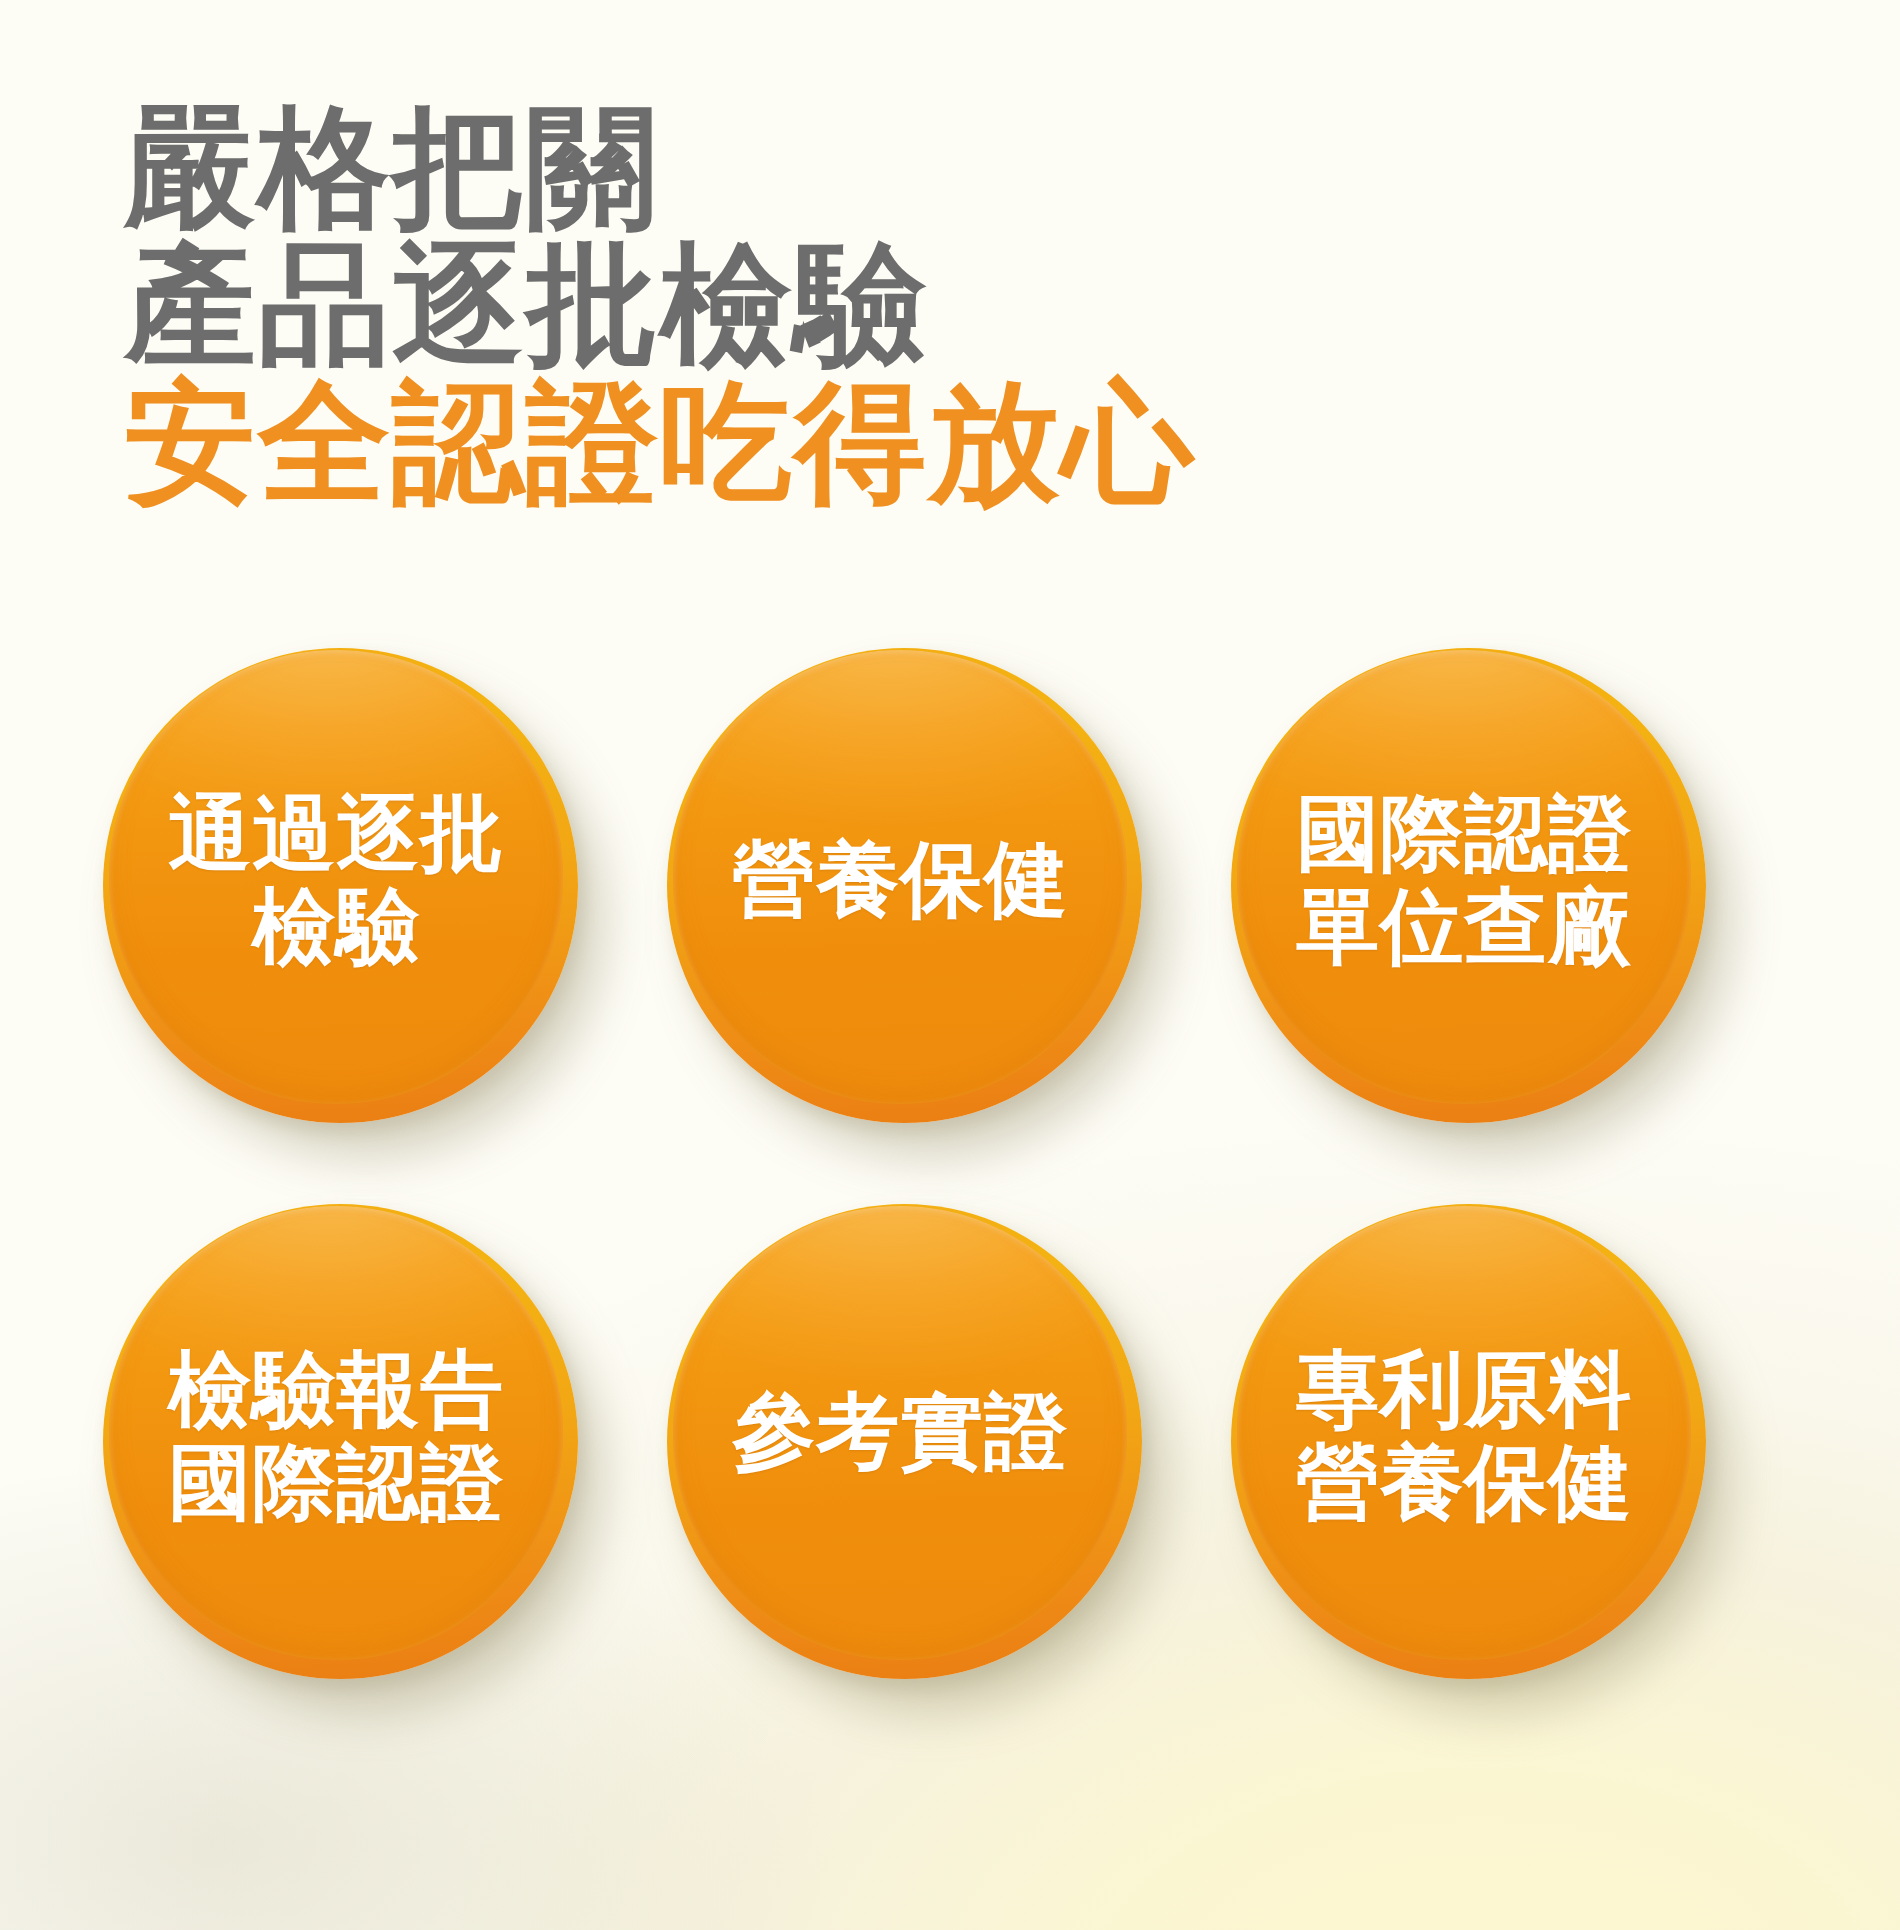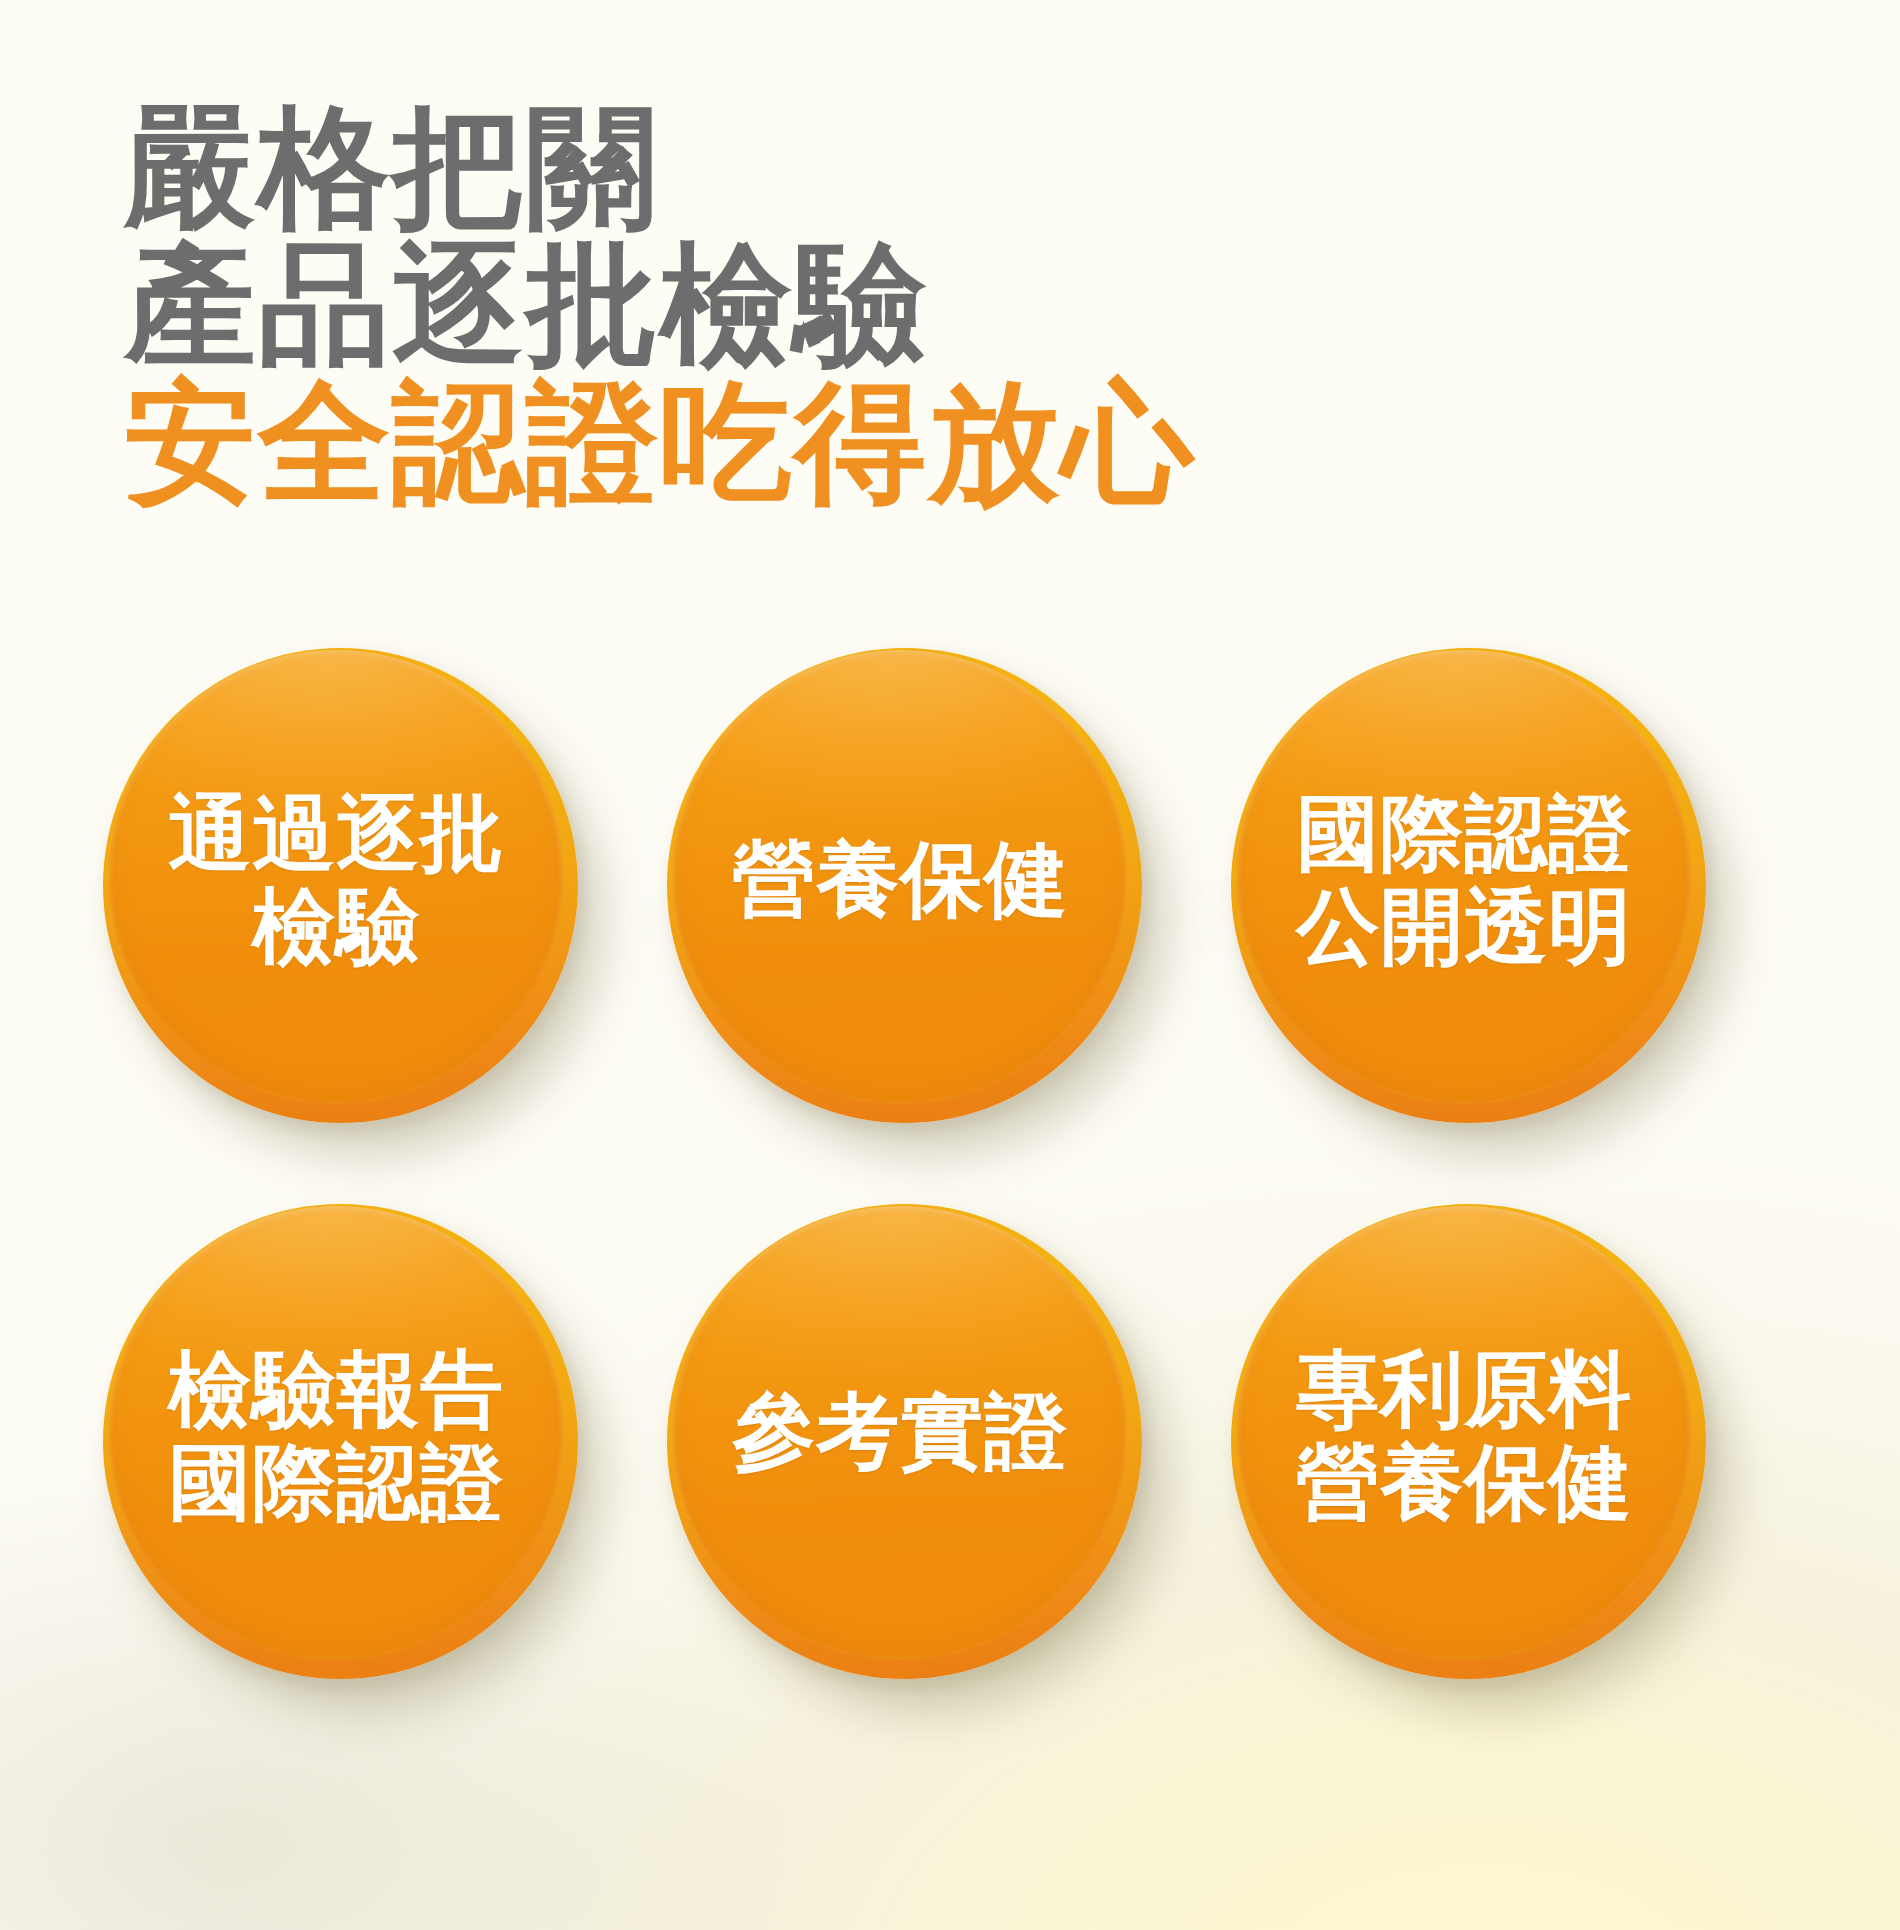--- a/index.html
+++ b/index.html
@@ -149,21 +149,21 @@
         <div class="circle-face">
           <div class="circle-label l1">營養保健</div>
         </div>
       </div>
     </div>
 
     <div class="circle-wrap">
       <div class="circle">
         <div class="circle-face">
           <div class="circle-label l1">國際認證</div>
-          <div class="circle-label">公開透明</div>
+          <div class="circle-label">單位查廠</div>
         </div>
       </div>
     </div>
 
     <div class="circle-wrap">
       <div class="circle">
         <div class="circle-face">
           <div class="circle-label l1">檢驗報告</div>
           <div class="circle-label">國際認證</div>
         </div>

